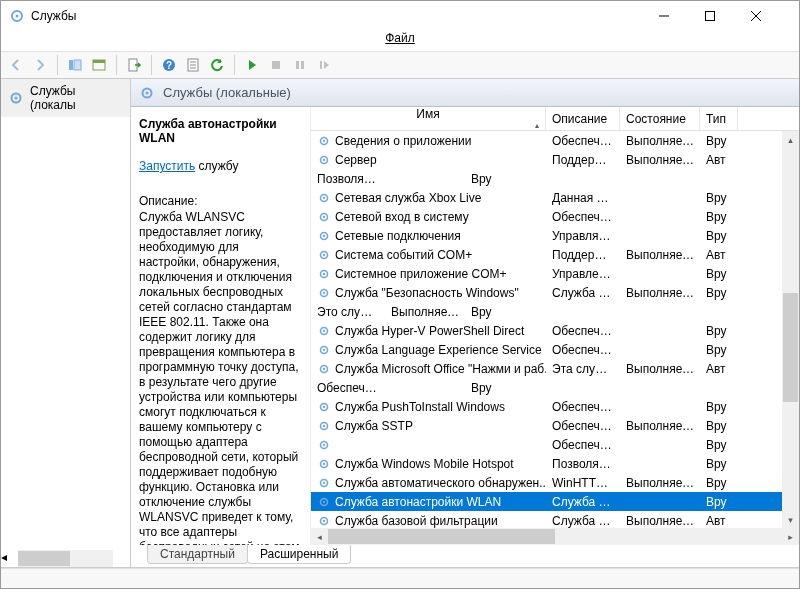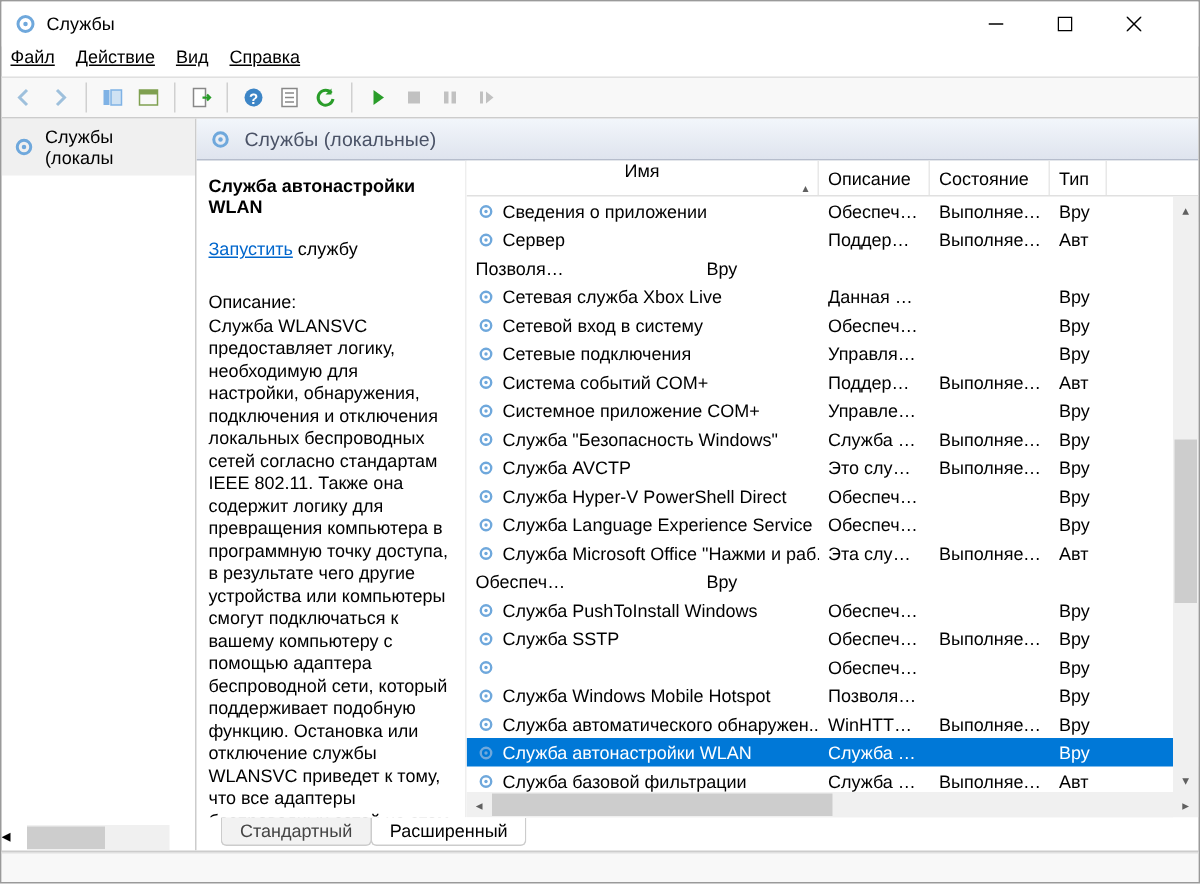--- a/index.html
+++ b/index.html
@@ -3,21 +3,21 @@
 <meta charset="utf-8">
 <style>
 * { box-sizing: border-box; margin: 0; padding: 0; }
 body { font-family: "Segoe UI", Tahoma, sans-serif; font-size: 12px; background: #fff; color: #000; width: 800px; height: 589px; border: 1px solid #9a9a9a; display: flex; flex-direction: column; overflow: hidden; }
 .titlebar { height: 30px; display: flex; align-items: center; padding: 0 20px 0 8px; background: #fff; }
 .titlebar .tb-icon { width: 16px; height: 16px; margin-right: 6px; }
 .titlebar .tb-title { flex: 1; font-size: 12px; }
 .titlebar .win-btns { display: flex; }
 .titlebar .win-btn { width: 46px; height: 30px; display: flex; align-items: center; justify-content: center; }
 .titlebar .win-btn svg { width: 10px; height: 10px; }
-.menubar { height: 20px; display: flex; align-items: flex-start; padding: 0 6px; gap: 14px; }
+.menubar { height: 20px; display: flex; align-items: center; padding: 0 6px; gap: 14px; flex-direction: column; }
 .menubar .menu-item { font-size: 12px; }
 .menubar .menu-item .u { text-decoration: underline; }
 .toolbar { height: 28px; border-top: 1px solid #e0e0e0; border-bottom: 1px solid #ccc; background: #f8f8f8; display: flex; align-items: center; padding: 0 4px; gap: 2px; }
 .toolbar .sep { width: 1px; height: 20px; background: #d0d0d0; margin: 0 4px; }
 .toolbar .tbtn { width: 22px; height: 22px; display: flex; align-items: center; justify-content: center; border: 1px solid transparent; border-radius: 2px; }
 .toolbar .tbtn svg { width: 16px; height: 16px; }
 .toolbar .tbtn.disabled { opacity: 0.4; }
 .toolbar .tbtn.play svg { fill: #2a9d2a; }
 .toolbar .tbtn.grey svg { fill: #707070; }
 .content { flex: 1; display: flex; overflow: hidden; border-bottom: 1px solid #ccc; }
@@ -335,27 +335,20 @@
                       <circle cx="8" cy="8" r="4" fill="none" stroke="#6fa8dc" stroke-width="1.8"></circle>
                       <circle cx="8" cy="8" r="1.3" fill="#6fa8dc"></circle>
                     </svg></span>
                   <span>Служба "Безопасность Windows"</span>
                 </div>
                 <div class="cell desc-cell">Служба "Б...</div>
                 <div class="cell state-cell">Выполняется</div>
                 <div class="cell type-cell">Вру</div>
               </div>
               <div class="row">
-                <div class="cell name-cell">
-                  <span class="svc-gear"><svg viewBox="0 0 16 16">
-                      <circle cx="8" cy="8" r="4" fill="none" stroke="#6fa8dc" stroke-width="1.8"></circle>
-                      <circle cx="8" cy="8" r="1.3" fill="#6fa8dc"></circle>
-                    </svg></span>
-                  <span>Служба AVCTP</span>
-                </div>
                 <div class="cell desc-cell">Это служб...</div>
                 <div class="cell state-cell">Выполняется</div>
                 <div class="cell type-cell">Вру</div>
               </div>
               <div class="row">
                 <div class="cell name-cell">
                   <span class="svc-gear"><svg viewBox="0 0 16 16">
                       <circle cx="8" cy="8" r="4" fill="none" stroke="#6fa8dc" stroke-width="1.8"></circle>
                       <circle cx="8" cy="8" r="1.3" fill="#6fa8dc"></circle>
                     </svg></span>

